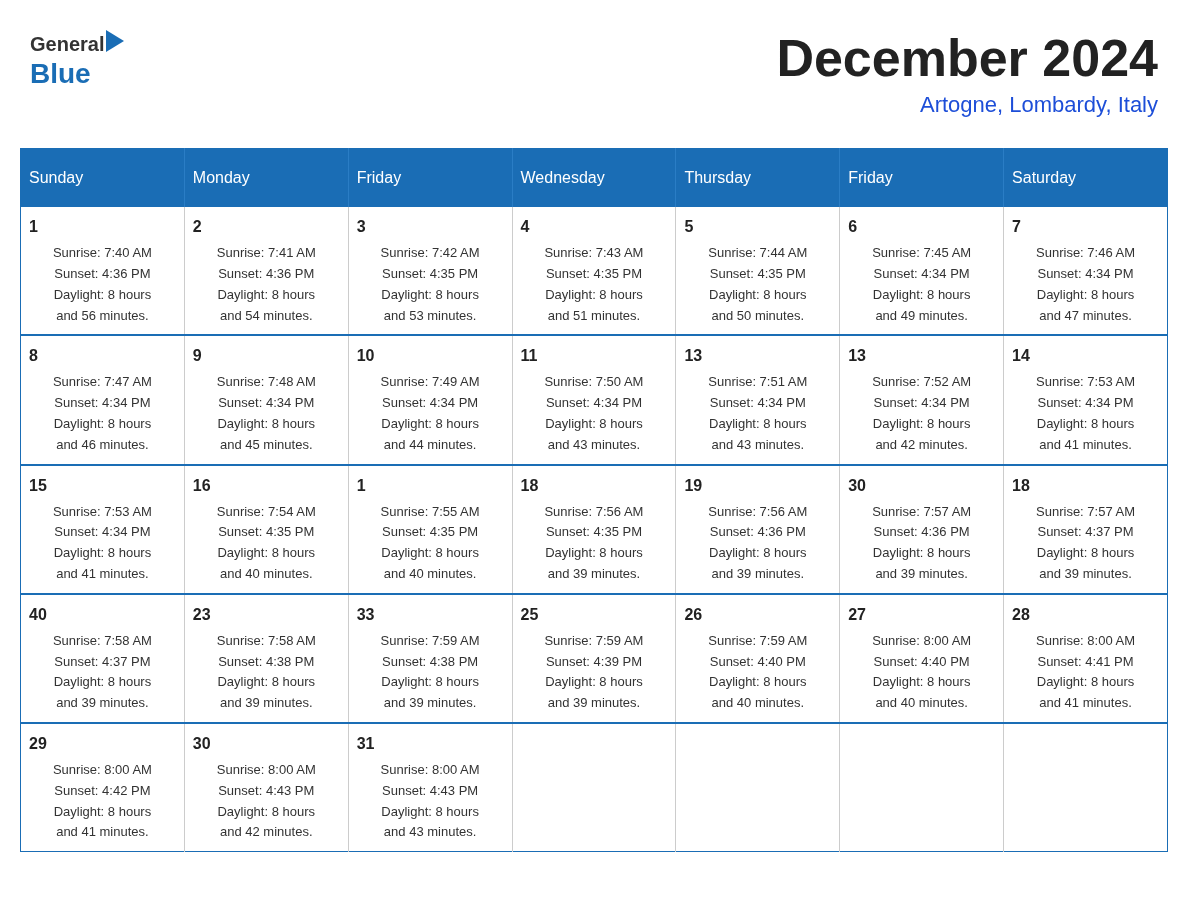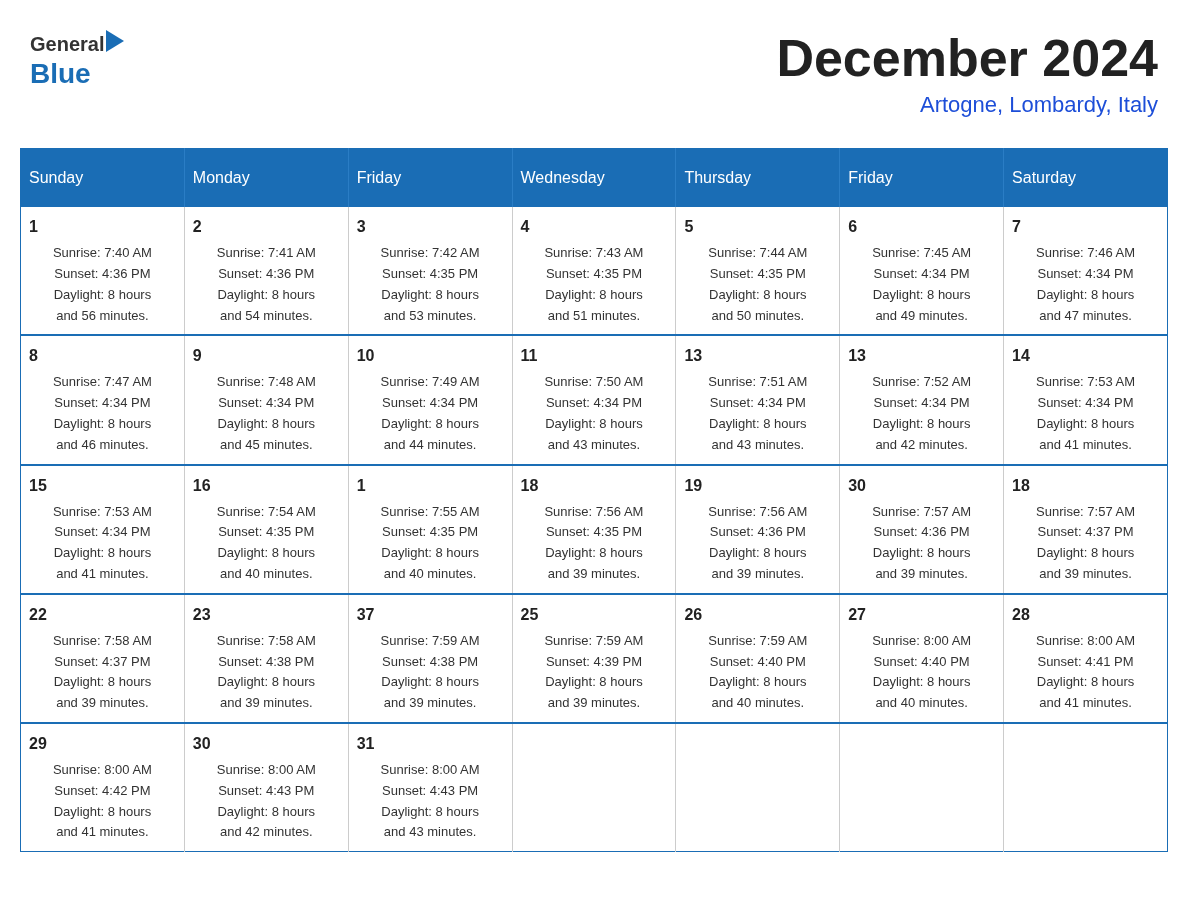--- a/index.html
+++ b/index.html
@@ -335,39 +335,39 @@
         <div class="day-info">
           Sunrise: 7:57 AM<br>
           Sunset: 4:37 PM<br>
           Daylight: 8 hours<br>
           and 39 minutes.
         </div>
       </td>
       </tr>
       <tr>
         <td>
-        <span class="day-number">22</span>
+        <span class="day-number">40</span>
         <div class="day-info">
           Sunrise: 7:58 AM<br>
           Sunset: 4:37 PM<br>
           Daylight: 8 hours<br>
           and 39 minutes.
         </div>
       </td>
         <td>
         <span class="day-number">23</span>
         <div class="day-info">
           Sunrise: 7:58 AM<br>
           Sunset: 4:38 PM<br>
           Daylight: 8 hours<br>
           and 39 minutes.
         </div>
       </td>
         <td>
-        <span class="day-number">37</span>
+        <span class="day-number">33</span>
         <div class="day-info">
           Sunrise: 7:59 AM<br>
           Sunset: 4:38 PM<br>
           Daylight: 8 hours<br>
           and 39 minutes.
         </div>
       </td>
         <td>
         <span class="day-number">25</span>
         <div class="day-info">

